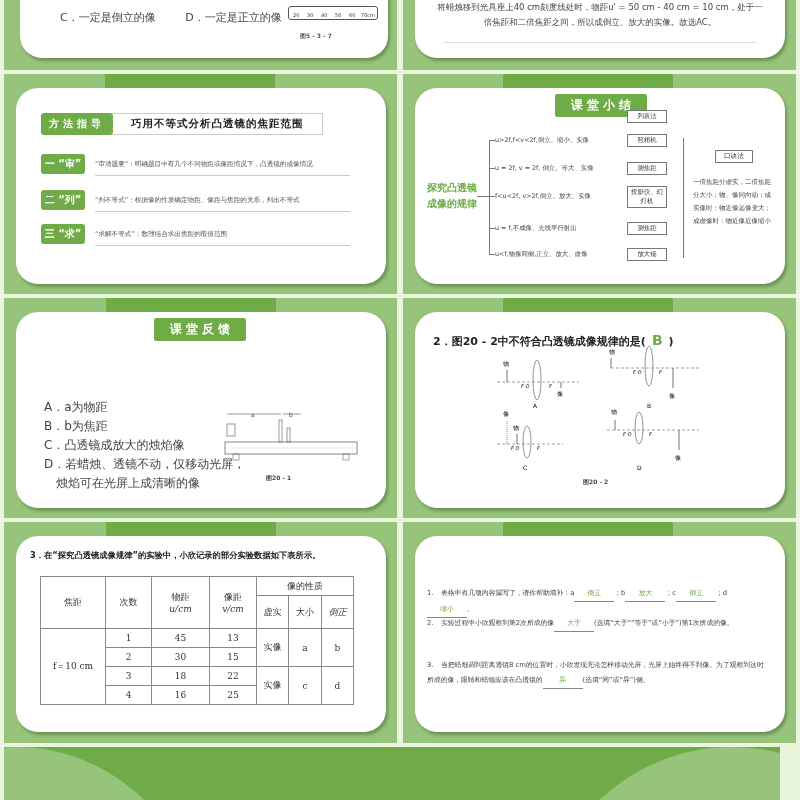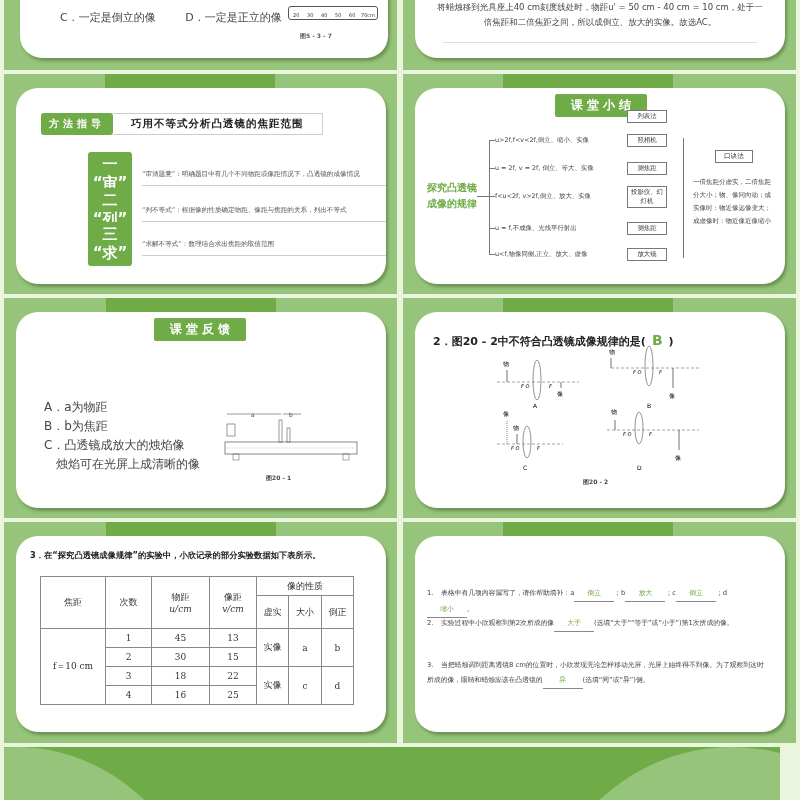--- a/index.html
+++ b/index.html
@@ -21,21 +21,21 @@
 
   
   .s2 .txt { position: absolute; left: 20px; right: 20px; top: 0; font-size: 8.5px; color: #444; text-align: center; line-height: 15px; }
   .s2 .rule { position: absolute; left: 28px; right: 28px; top: 40px; border-top: 1px solid #ddd; }
 
   
   .s3 .hdr { position: absolute; left: 25px; top: 25px; display: flex; align-items: stretch; }
   .s3 .hdr .tag { background: #6fab47; color: #fff; font-weight: bold; font-size: 10px; letter-spacing: 4px; padding: 4px 8px; border-radius: 3px; }
   .s3 .hdr .title { border: 1px solid #ccc; border-left: none; font-weight: bold; font-size: 10.5px; padding: 3px 18px; letter-spacing: 1px; color: #222; }
   .s3 .row { position: absolute; left: 25px; display: flex; align-items: center; }
-  .s3 .row .tag { background: #6fab47; color: #fff; font-weight: bold; font-size: 15px; width: 44px; text-align: center; padding: 3px 0; border-radius: 3px; margin-left: 47px; }
+  .s3 .row .tag { background: #6fab47; color: #fff; font-weight: bold; font-size: 10px; width: 44px; text-align: center; padding: 3px 0; border-radius: 3px; }
   .s3 .row .desc { font-size: 6.6px; color: #555; margin-left: 10px; padding-bottom: 6px; border-bottom: 1px solid #ccc; width: 255px; white-space: nowrap; margin-top: 8px; }
 
   
   .s4 .pill { position: absolute; left: 140px; top: 6px; }
   .s4 .root { position: absolute; left: 12px; top: 92px; color: #6fab47; font-weight: bold; font-size: 10px; line-height: 16px; width: 50px; }
   .s4 .vline { position: absolute; border-left: 1px solid #777; }
   .s4 .hline { position: absolute; border-top: 1px solid #777; }
   .s4 .cond { position: absolute; left: 80px; font-size: 6.4px; color: #444; white-space: nowrap; }
   .s4 .box { position: absolute; left: 212px; border: 1px solid #777; font-size: 6.4px; text-align: center; width: 40px; padding: 1px 0; background: #fff; line-height: 9px; }
   .s4 .kbox { position: absolute; left: 300px; top: 62px; border: 1px solid #777; font-size: 6.6px; padding: 1px 8px; }
@@ -156,20 +156,21 @@
 </div>
 
 <div class="slide s5" style="left:4px;top:298px;width:393px;height:220px;">
   <div class="band" style="left:102px;width:170px;"></div>
   <div class="card" style="left:12px;top:14px;width:370px;height:196px;">
     <span class="pill">课堂反馈</span>
     <div class="opts">
       <div>A．a为物距</div>
       <div>B．b为焦距</div>
       <div>C．凸透镜成放大的烛焰像</div>
+      <div>D．若蜡烛、透镜不动，仅移动光屏，</div>
       <div>　烛焰可在光屏上成清晰的像</div>
     </div>
     <svg class="appar" viewBox="0 0 140 60">
       <line x1="6" y1="4" x2="60" y2="4" stroke="#555" stroke-width="0.6"></line>
       <line x1="62" y1="4" x2="80" y2="4" stroke="#555" stroke-width="0.6"></line>
       <text x="30" y="7" font-size="6" fill="#444">a</text>
       <text x="68" y="7" font-size="6" fill="#444">b</text>
       <rect x="6" y="14" width="8" height="12" fill="none" stroke="#555" stroke-width="0.6"></rect>
       <rect x="58" y="10" width="3" height="22" fill="none" stroke="#555" stroke-width="0.6"></rect>
       <rect x="66" y="18" width="3" height="14" fill="none" stroke="#555" stroke-width="0.6"></rect>
@@ -255,21 +256,21 @@
             </td>
         <td rowspan="2" style="width:47px;">
               <div>像距</div>
               <div style="font-style:italic">v/cm</div>
             </td>
         <td colspan="3">像的性质</td>
       </tr>
       <tr class="hd">
         <td style="width:32px;height:33px;">虚实</td>
         <td style="width:33px;">大小</td>
-        <td style="width:32px;">倒正</td>
+        <td style="width:32px;font-style:italic;">倒正</td>
       </tr>
       <tr>
         <td rowspan="4">f＝10 cm</td>
         <td style="height:19px;">1</td>
         <td>45</td>
         <td>13</td>
         <td rowspan="2">实像</td>
         <td rowspan="2">a</td>
         <td rowspan="2">b</td>
       </tr>

